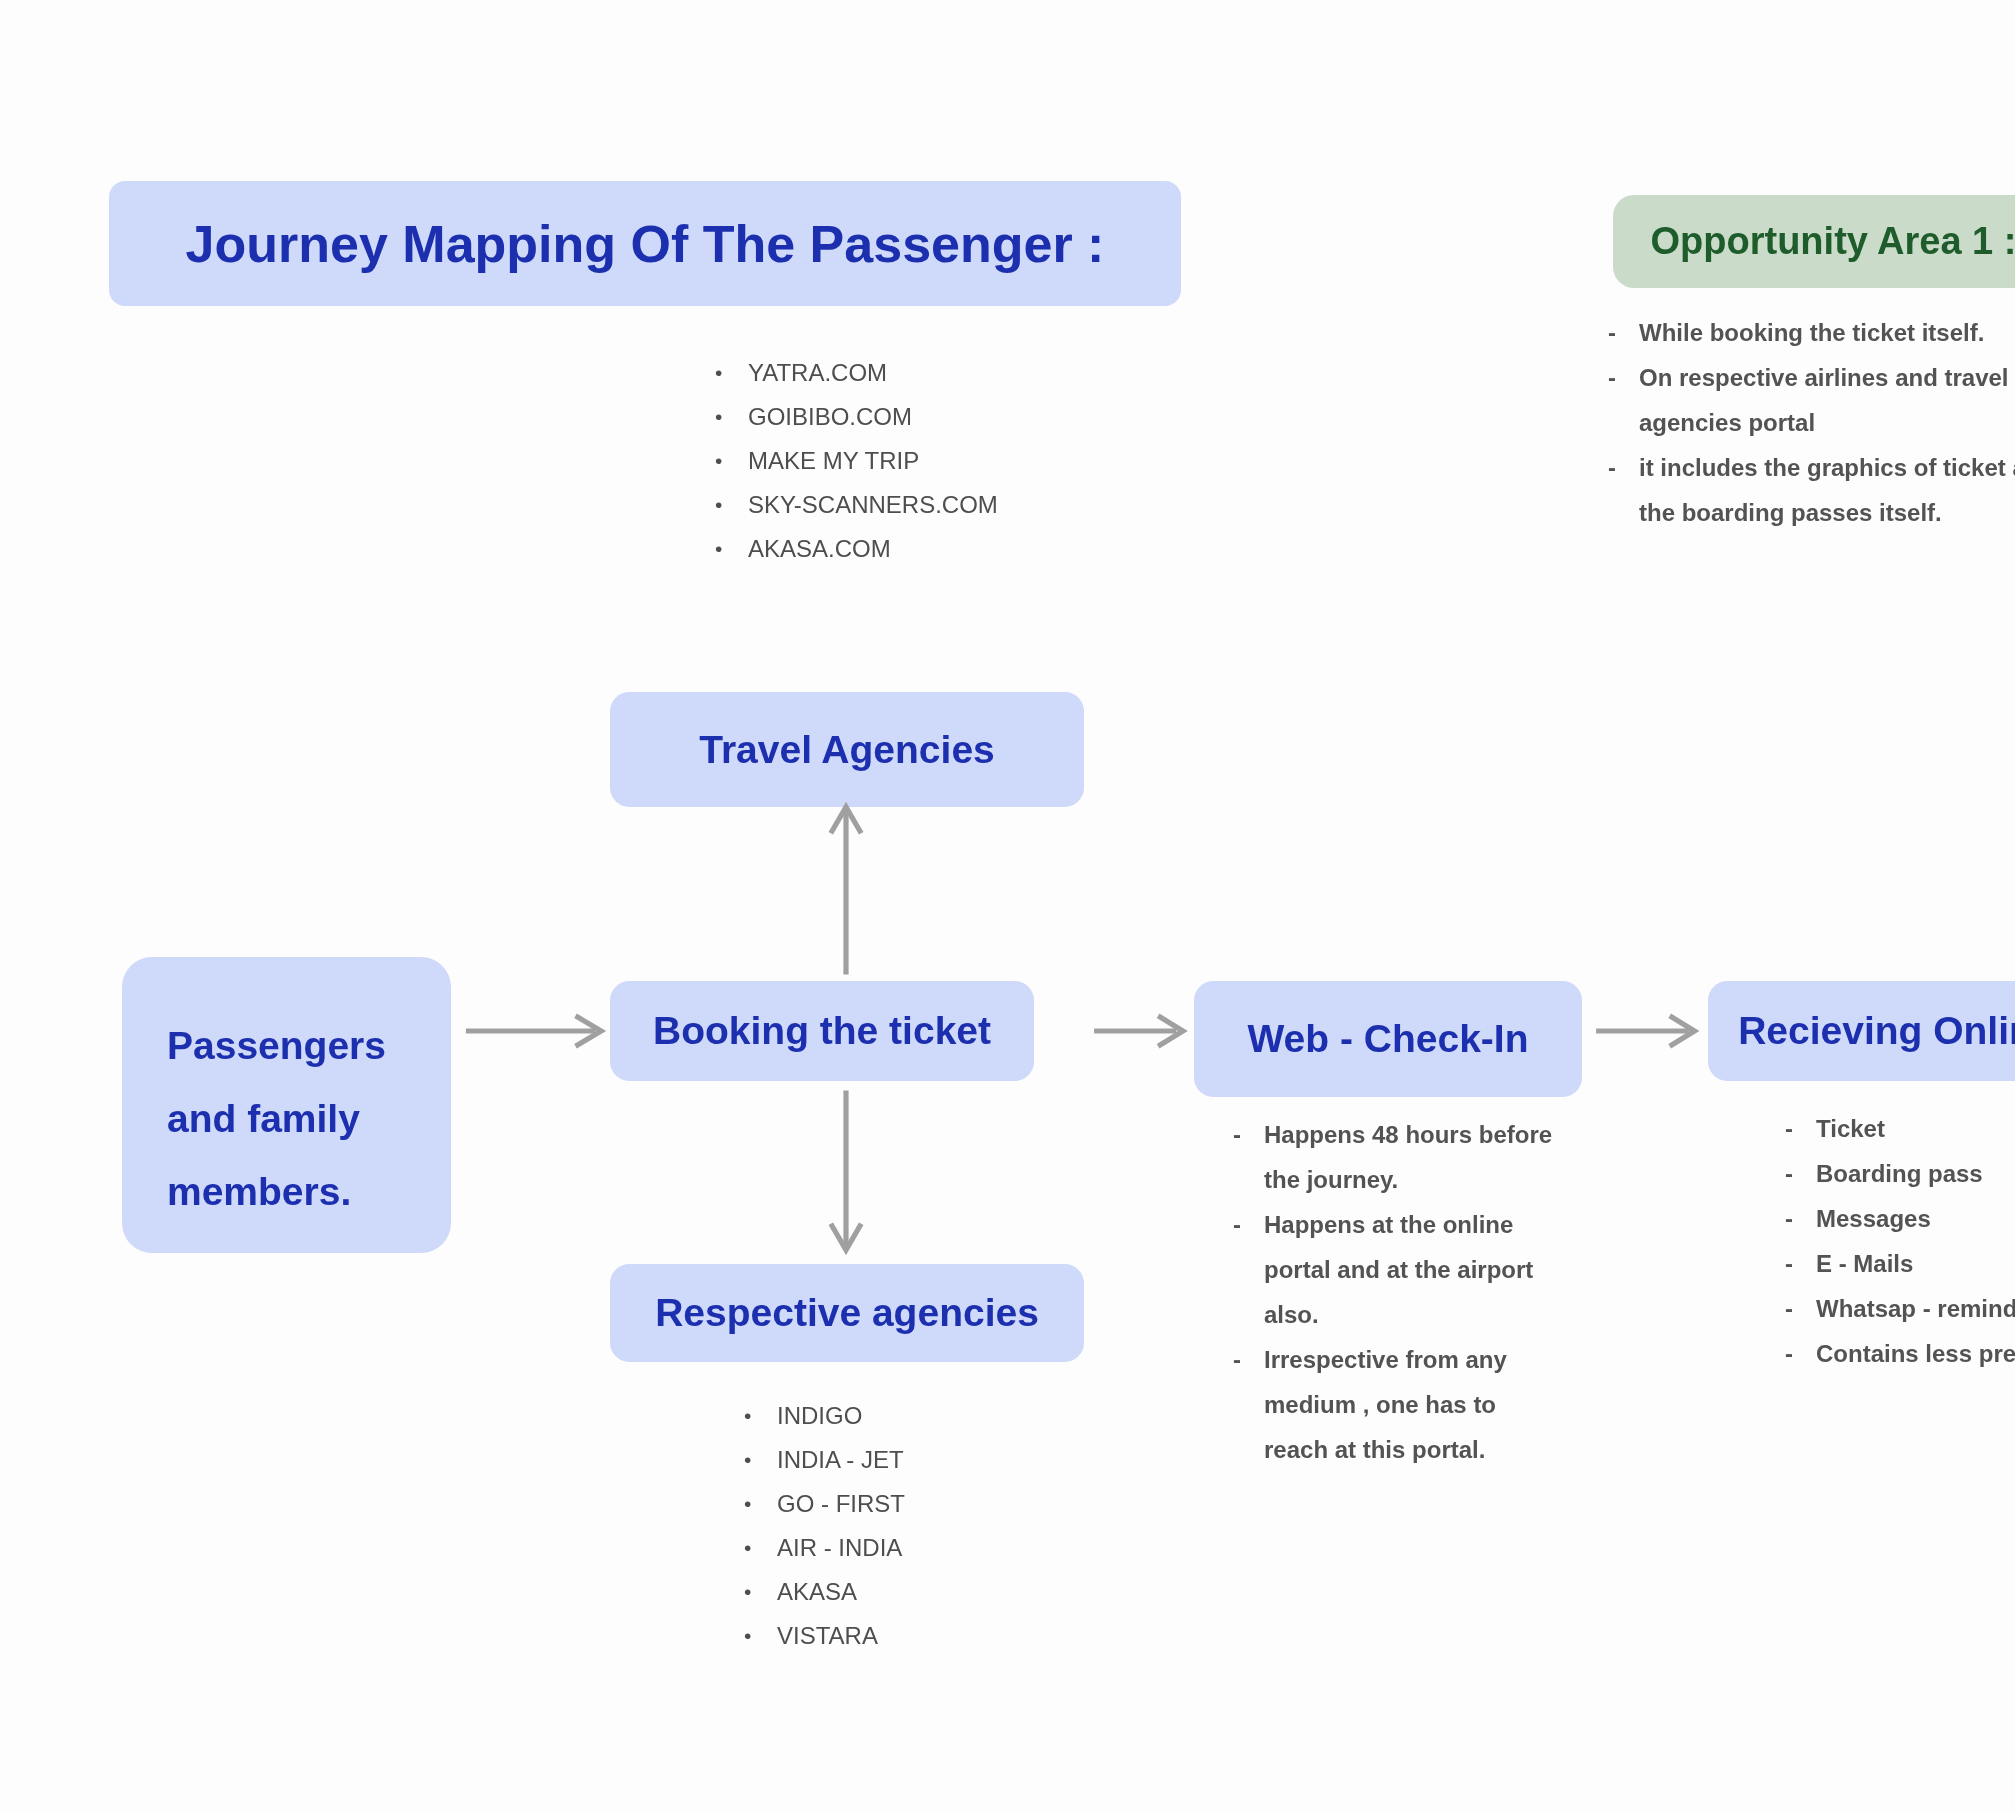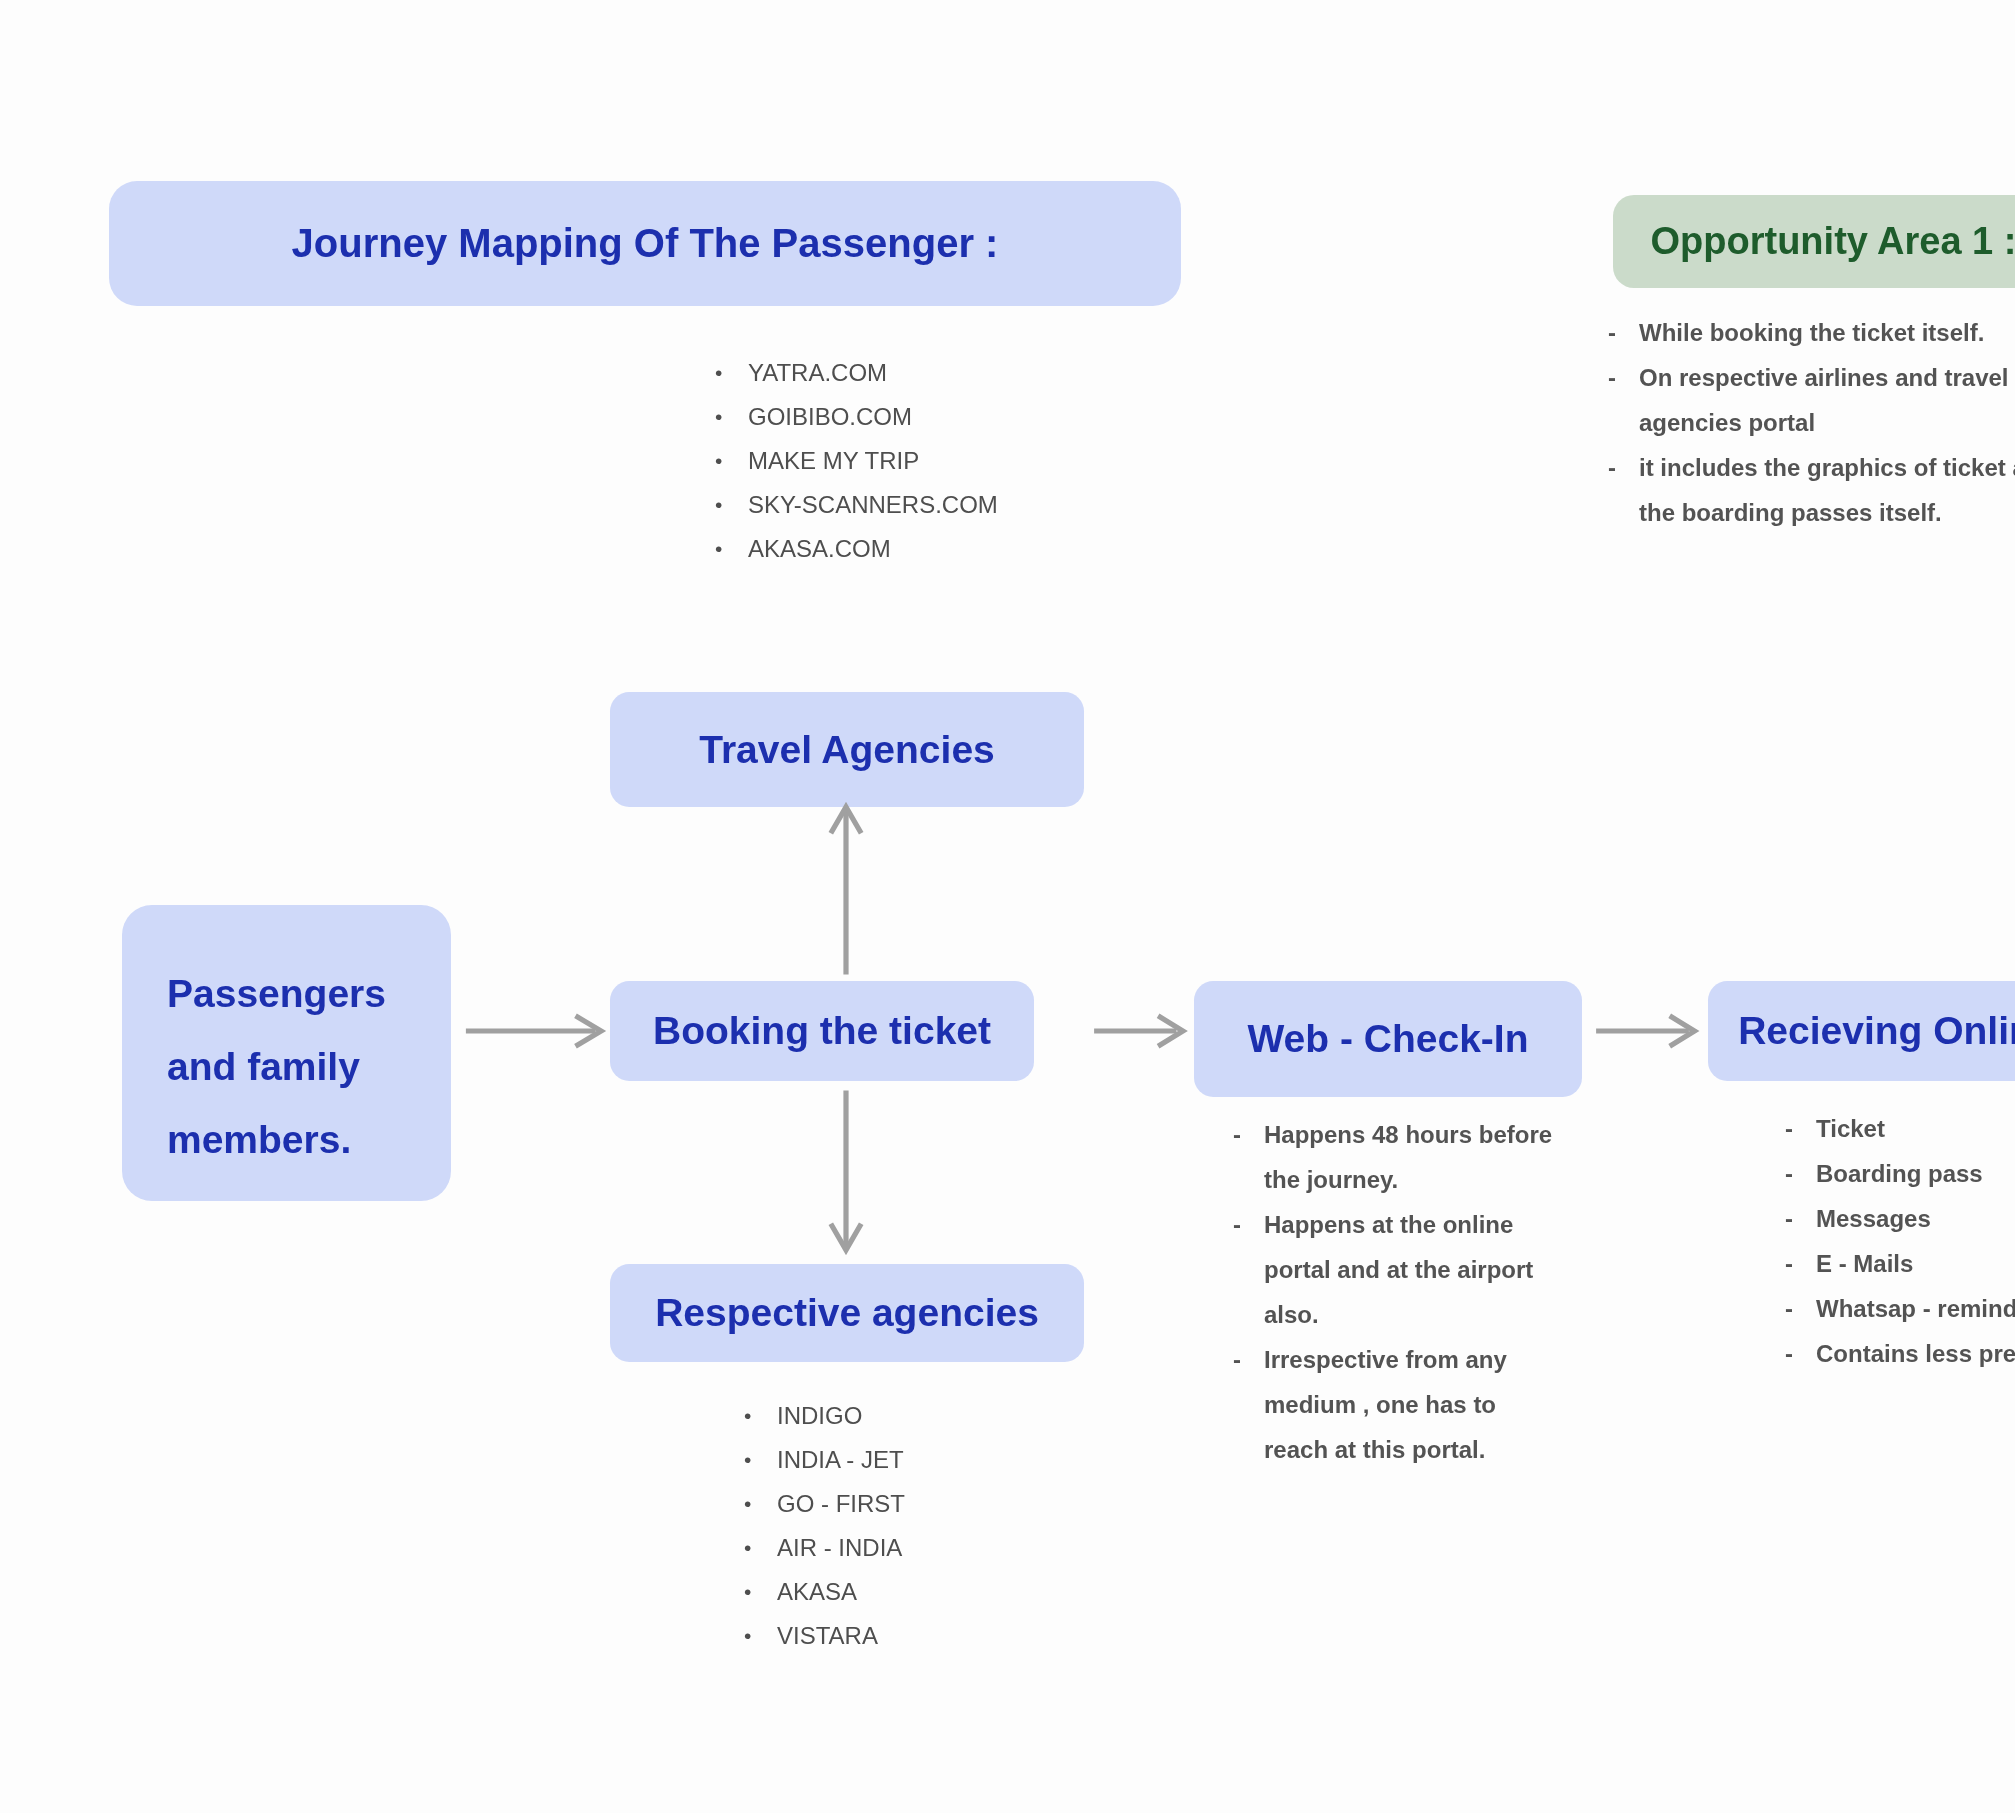--- a/index.html
+++ b/index.html
@@ -34,22 +34,22 @@
     position:absolute;
     background:var(--green-box);
     color:var(--green-text);
     font-weight:700;
     display:flex;align-items:center;justify-content:center;
     border-radius:21px;
     text-align:center;
     white-space:nowrap;
   }
   .title-box{
-    font-size:40px;
-    border-radius:28px;
+    font-size:52px;
+    border-radius:16px;
   }
   .stage-box{font-size:39px;}
   .oa-box{font-size:38px;}
   .passenger-box{
     position:absolute;
     background:var(--blue-box);
     color:var(--blue-text);
     font-weight:700;
     font-size:39px;
     line-height:73px;
@@ -114,21 +114,21 @@
     <div class="li">
       <span class="marker">-</span>
       <span class="txt">On respective airlines and travel agencies portal</span>
     </div>
     <div class="li">
       <span class="marker">-</span>
       <span class="txt">it includes the graphics of ticket and the boarding passes itself.</span>
     </div>
   </div>
 
-<div class="passenger-box" style="left:122px;top:905px;width:329px;height:296px;">Passengers and family members.</div>
+<div class="passenger-box" style="left:122px;top:957px;width:329px;height:296px;">Passengers and family members.</div>
 
 <div class="box-blue stage-box" style="left:610px;top:692px;width:474px;height:115px;">Travel Agencies</div>
 
 <div class="box-blue stage-box" style="left:610px;top:1264px;width:474px;height:98px;">Respective agencies</div>
 
 <div class="list dot" style="left:744px;top:1394px;width:403px;">
     <div class="li">
       <span class="marker">•</span>
       <span class="txt">INDIGO</span>
     </div>

